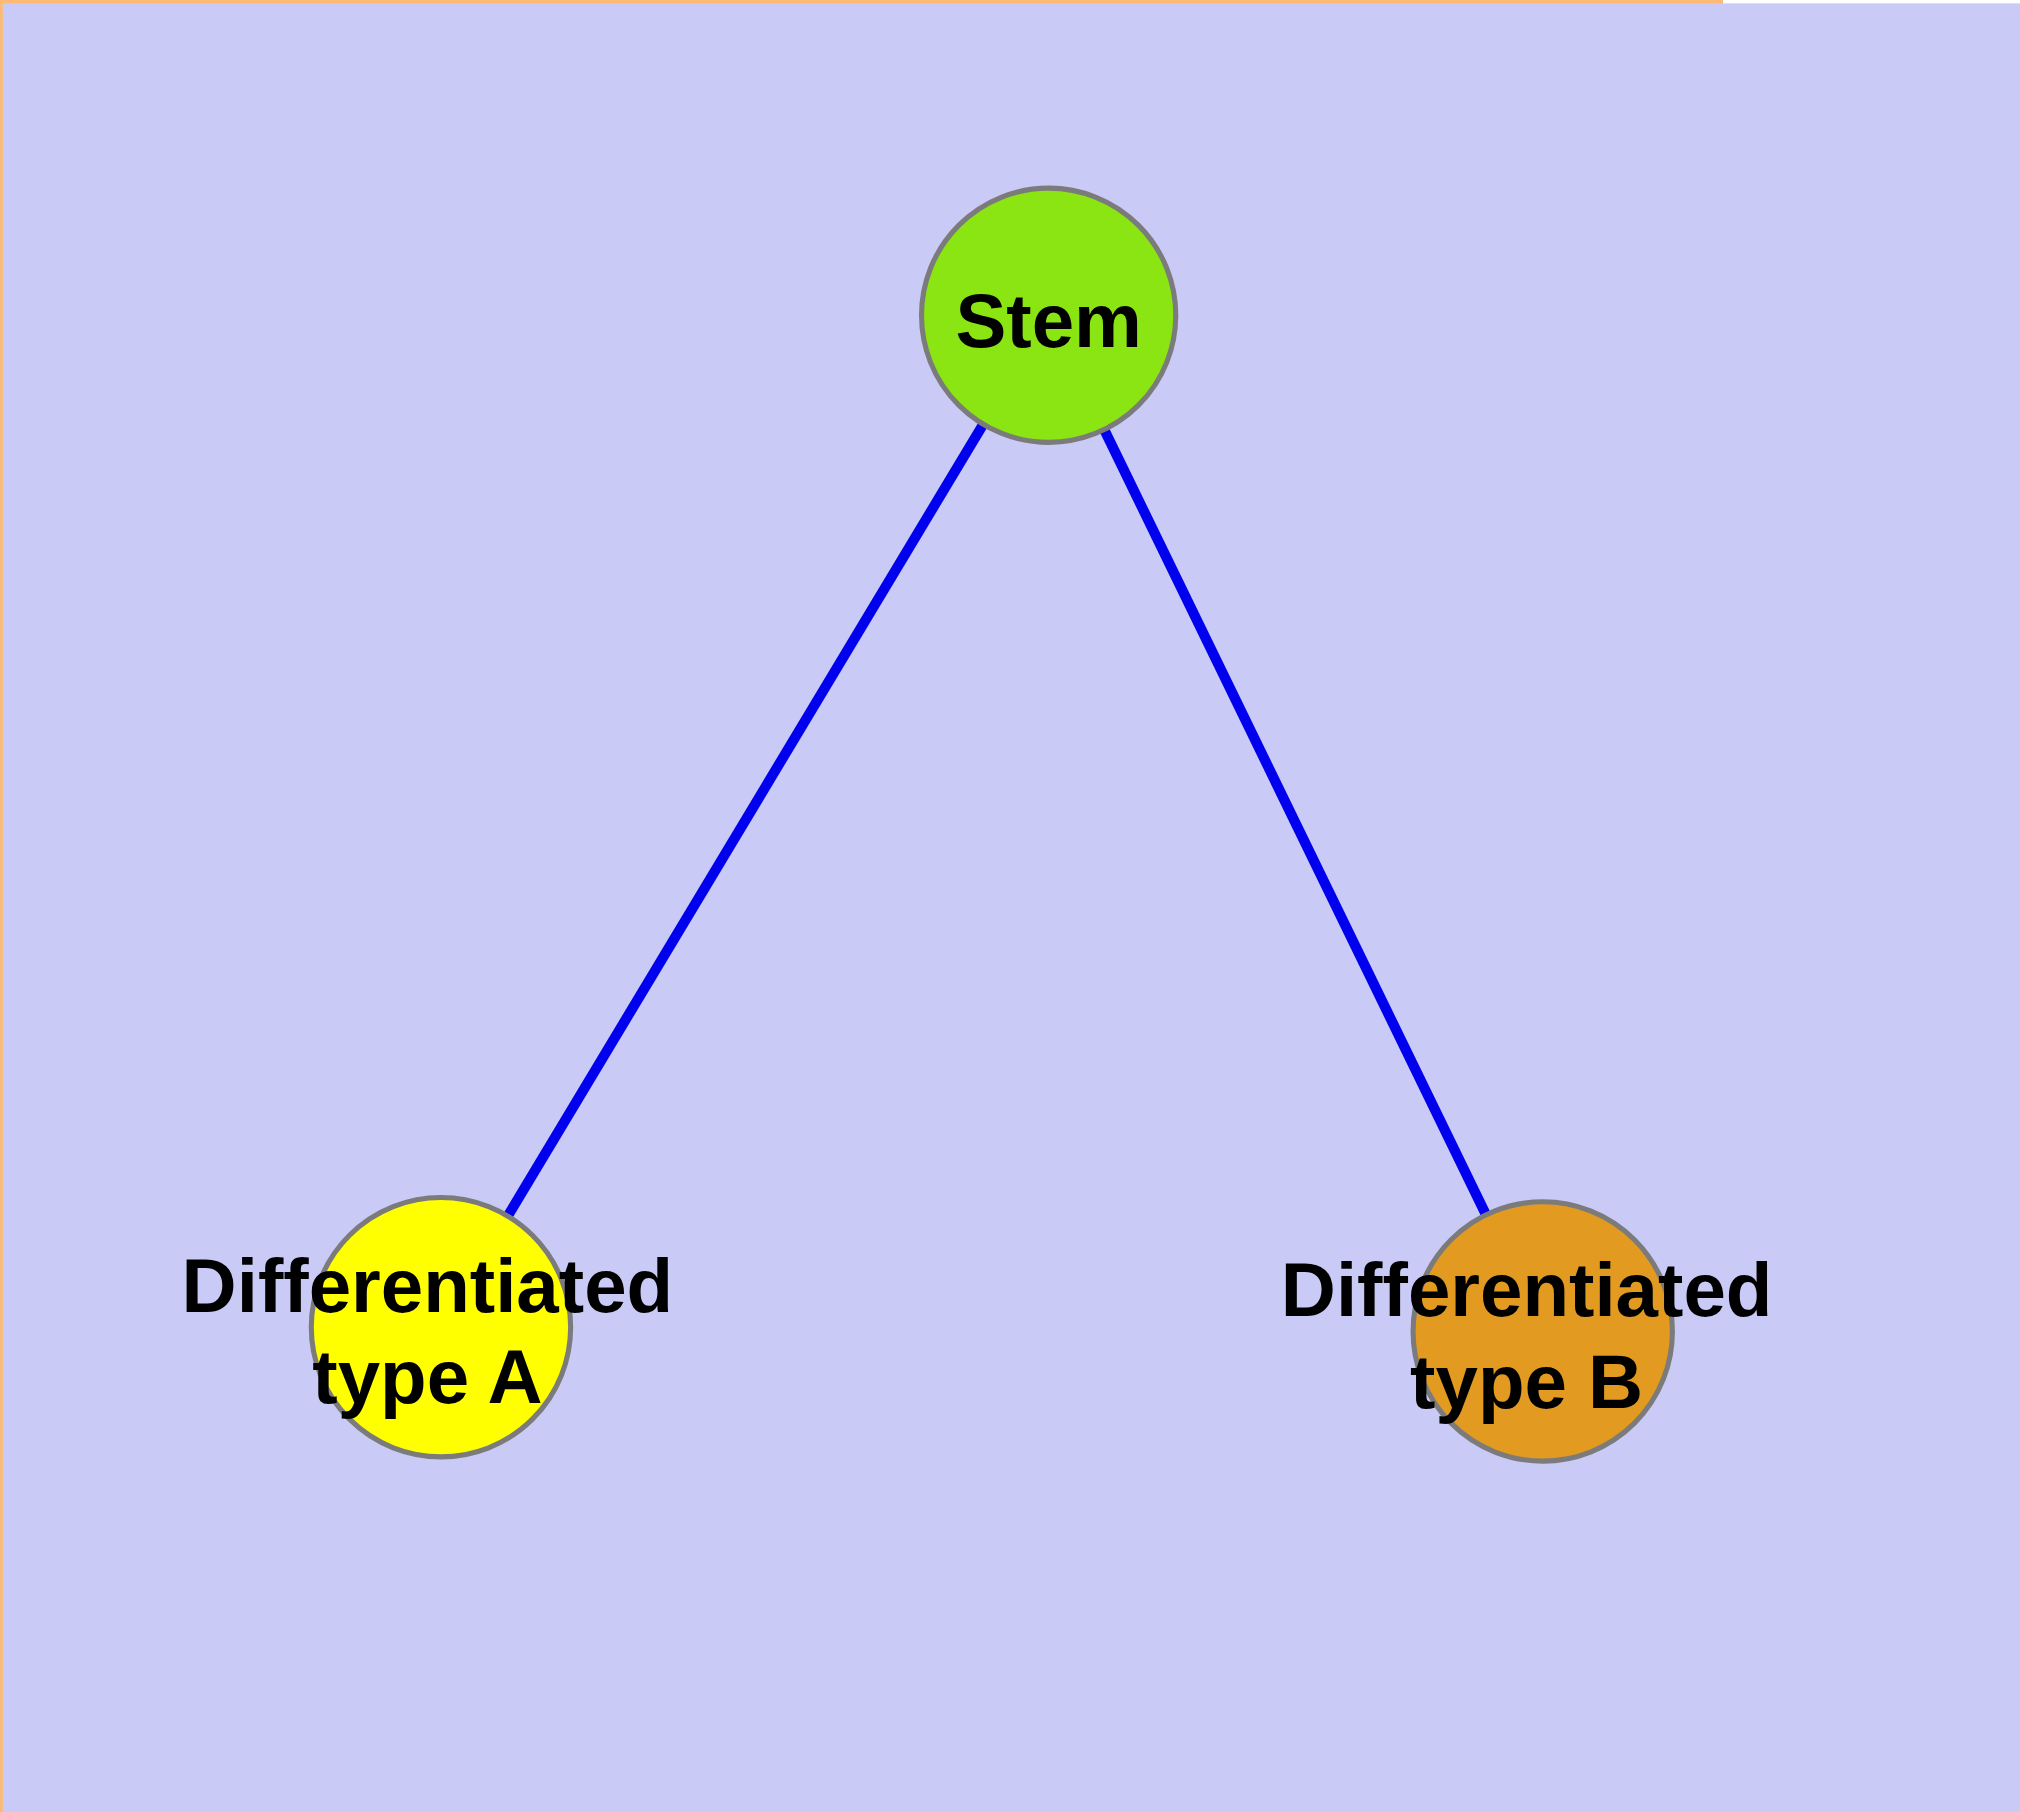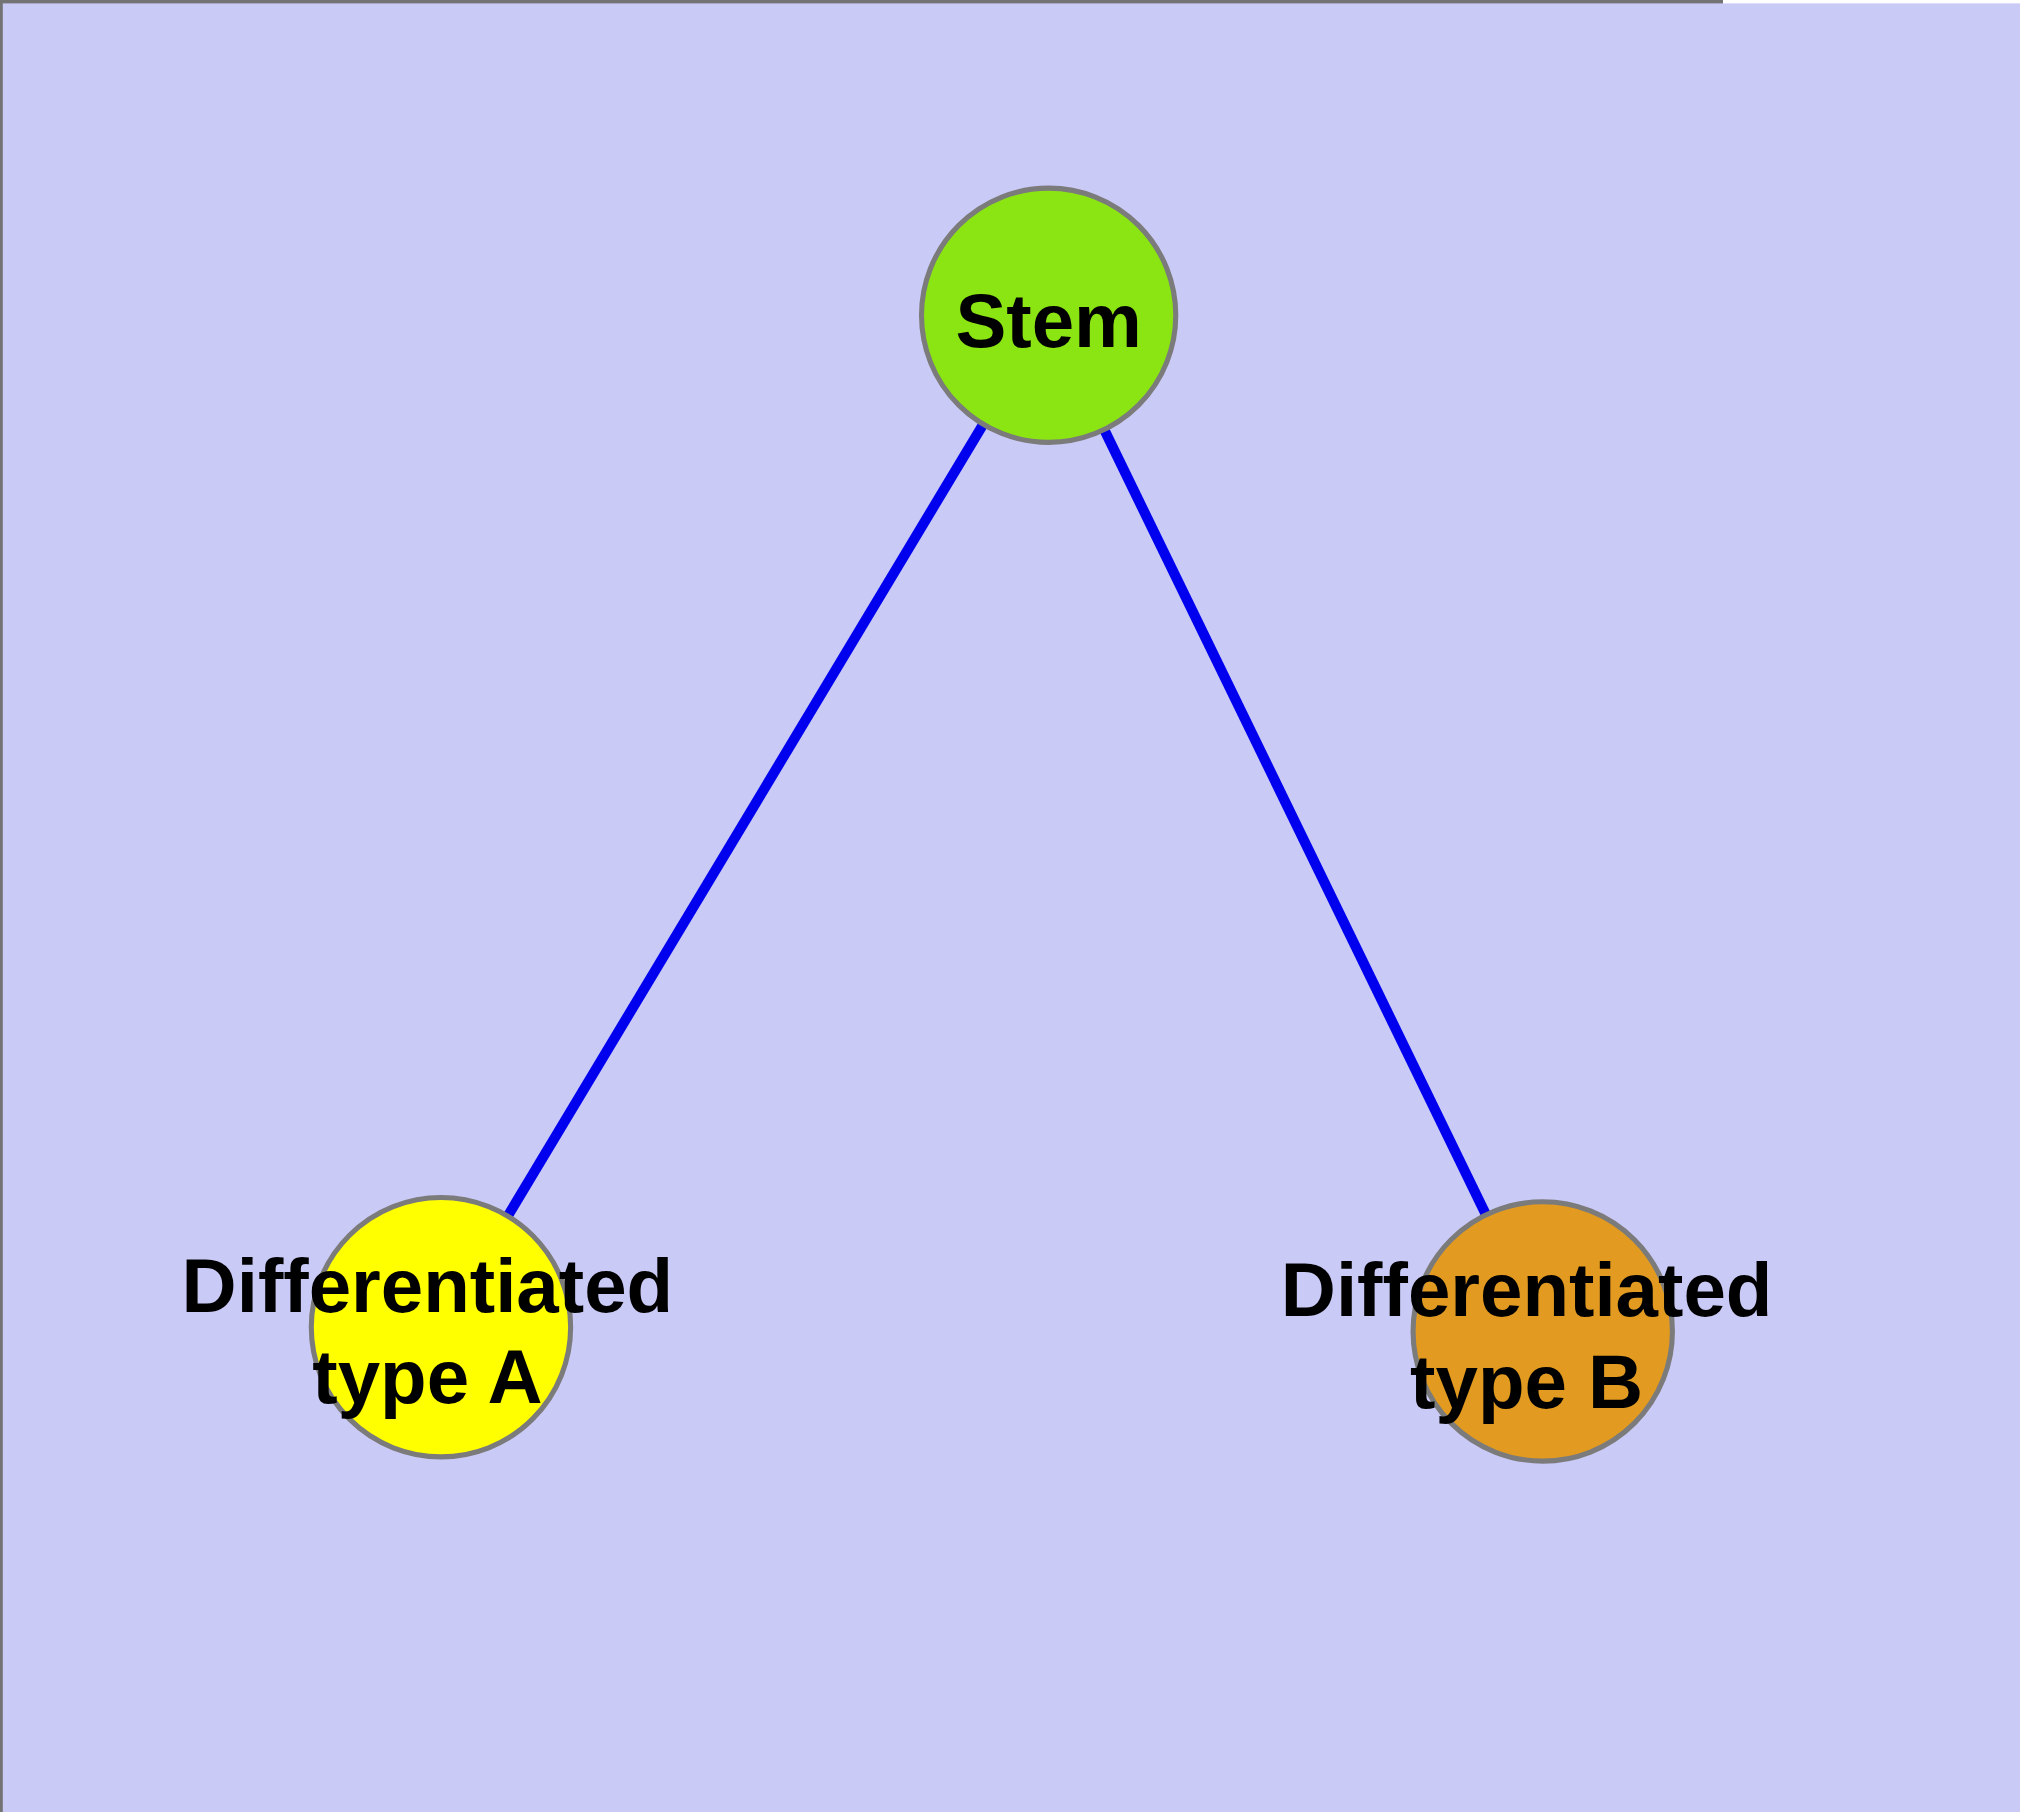--- a/index.html
+++ b/index.html
@@ -4,21 +4,21 @@
 <style>
   html, body {
     margin: 0;
     padding: 0;
     background: #ffffff;
   }
   .diagram-wrap {
     width: 1723px;
     height: 1812px;
     position: relative;
-    background: #737373;
+    background: #fdba74;
   }
   svg {
     display: block;
   }
   .edge {
     stroke-width: 12;
     fill: none;
   }
   .node-circle {
     stroke-width: 6;

